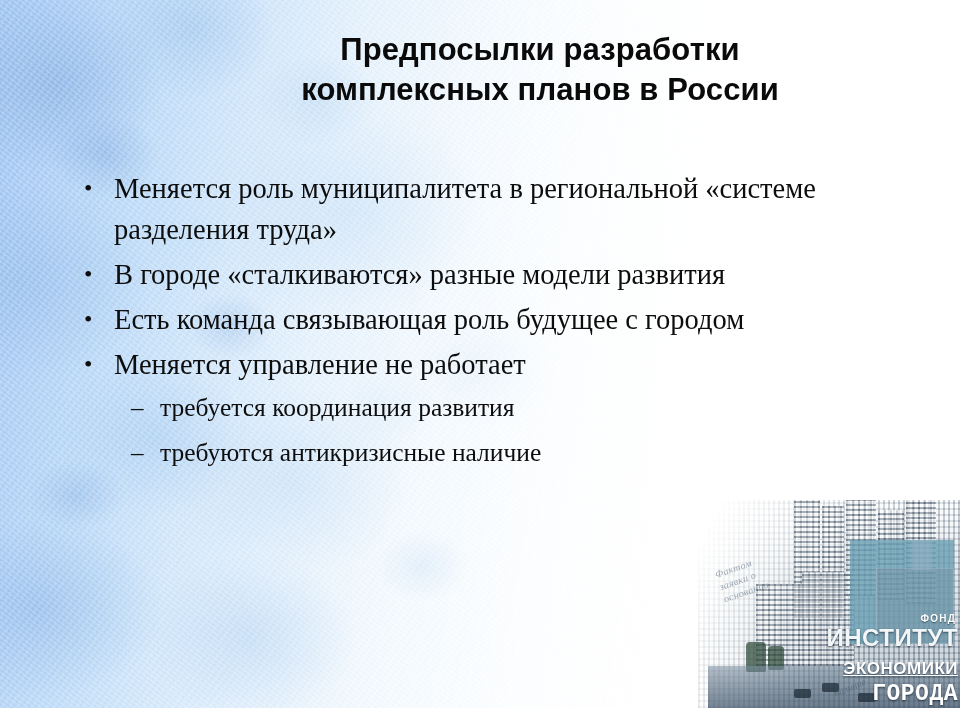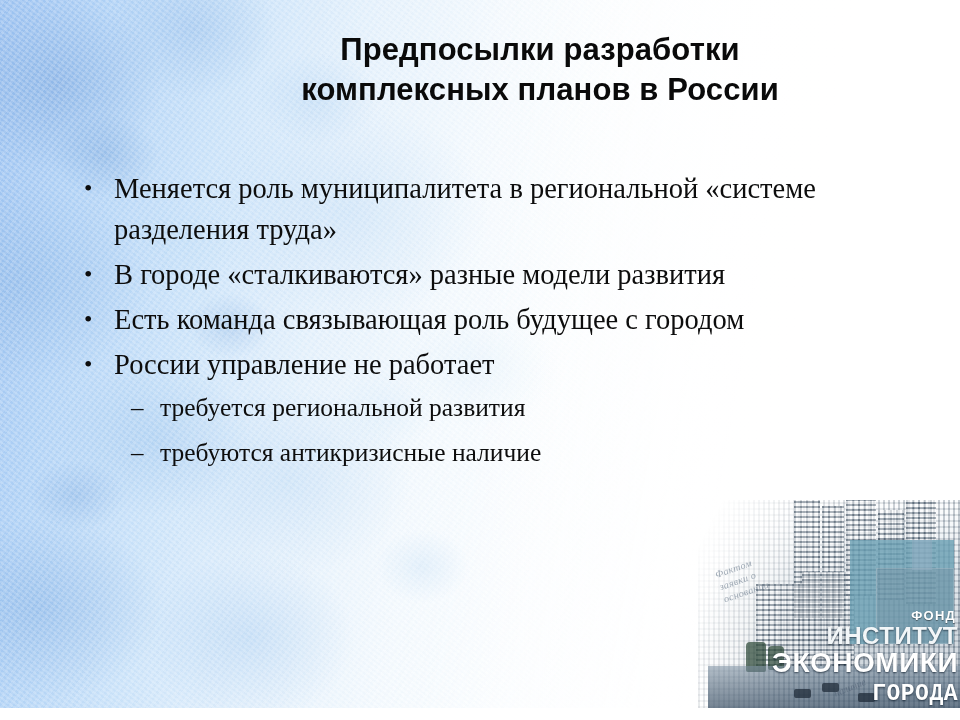--- a/index.html
+++ b/index.html
@@ -283,41 +283,42 @@
     position: absolute;
     right: 2px;
     bottom: 2px;
     width: 210px;
     text-align: right;
     font-family: "Liberation Sans", "DejaVu Sans", sans-serif;
     font-weight: bold;
     line-height: 1;
   }
   .logo-fond {
-    font-size: 13px;
+    font-size: 10px;
     letter-spacing: 1.2px;
     color: #ffffff;
     margin-bottom: 2px;
     margin-right: 2px;
     text-shadow: 0 1px 1px rgba(0,0,0,0.45);
     padding-left: 44px;
   }
   .logo-l1 {
     font-size: 24px;
     letter-spacing: 0.5px;
     color: #f2f6f8;
     text-shadow: 0 1px 2px rgba(10,24,38,0.65);
     text-align: right;
   }
   .logo-l2 {
-    font-size: 28px;
+    font-size: 17px;
     letter-spacing: 0.5px;
     color: #ffffff;
-    margin-top: 1px;
+    margin-top: 10px;
     text-shadow: 0 1px 2px rgba(10,24,38,0.7);
+    text-decoration: underline;
   }
   .logo-l3 {
     font-size: 23px;
     letter-spacing: 0.5px;
     color: #ffffff;
     margin-top: 6px;
     text-shadow: 0 1px 2px rgba(10,24,38,0.7);
     font-family: Liberation Mono, monospace;
   }
 </style>
@@ -347,26 +348,26 @@
       <span class="bullet-text">В городе «сталкиваются» разные модели развития</span>
     </div>
 
     <div class="bullet-row level-1">
       <span class="marker">•</span>
       <span class="bullet-text">Есть команда связывающая роль будущее с городом</span>
     </div>
 
     <div class="bullet-row level-1">
       <span class="marker">•</span>
-      <span class="bullet-text">России управление не работает</span>
+      <span class="bullet-text">Меняется управление не работает</span>
     </div>
 
     <div class="bullet-row level-2">
       <span class="marker">–</span>
-      <span class="bullet-text">требуется региональной развития</span>
+      <span class="bullet-text">требуется координация развития</span>
     </div>
 
     <div class="bullet-row level-2">
       <span class="marker">–</span>
       <span class="bullet-text">требуются антикризисные наличие</span>
     </div>
 
   </div>
 
   <div class="logo-zone">

